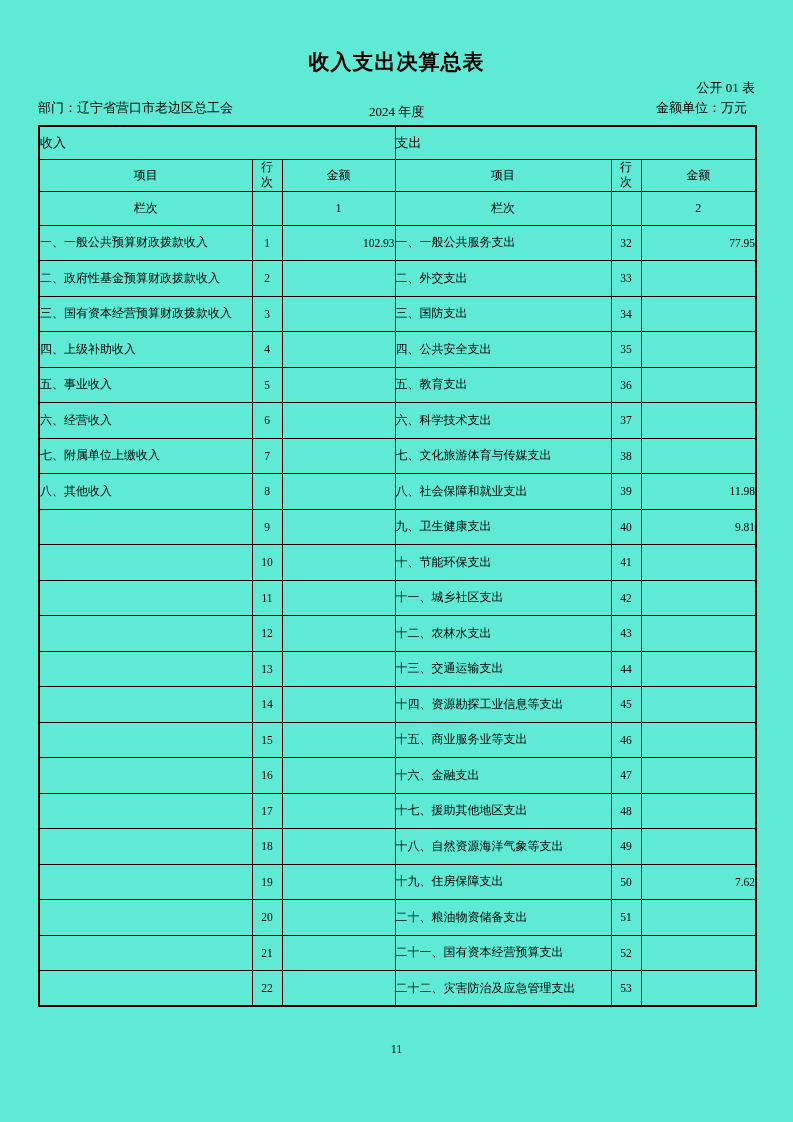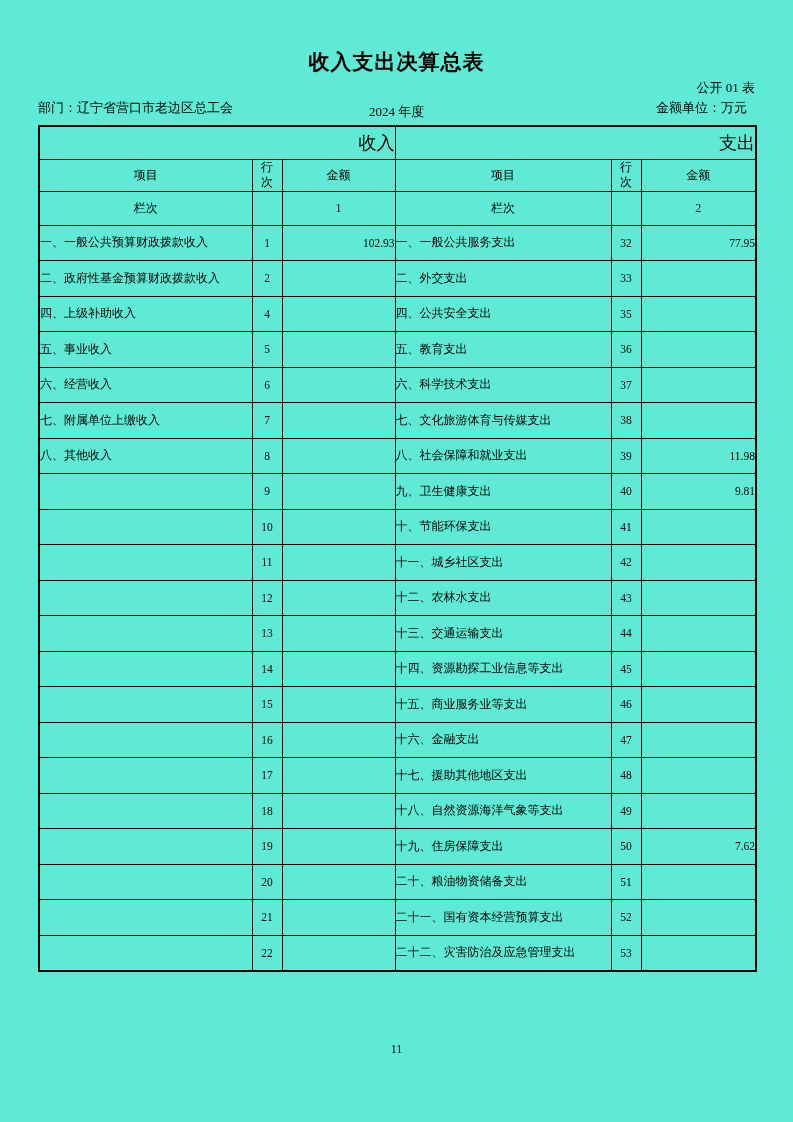--- a/index.html
+++ b/index.html
@@ -64,21 +64,21 @@
     padding: 0;
     font-weight: normal;
     overflow: hidden;
     white-space: nowrap;
   }
   table.fin-table { border: 2.5px solid #000; }
   tr.hrow1 { height: 33px; }
   tr.hrow2 { height: 32px; }
   tr.hrow3 { height: 34px; }
   tbody.rows tr { height: 35.5px; }
-  th.section { text-align: right; font-size: 18px; }
+  th.section { text-align: left; font-size: 13px; }
   th.center, td.center { text-align: center; }
   td.item { text-align: left; padding-left: 7px; }
   td.no   { text-align: center; font-size: 11.5px; }
   td.amt  { text-align: right; padding-right: 5px; font-size: 11.5px; }
   .rowno-wrap {
     display: inline-block;
     width: 13px;
     line-height: 15px;
     white-space: normal;
     text-align: center;
@@ -149,20 +149,28 @@
         </tr>
         <tr>
           <td class="item">二、政府性基金预算财政拨款收入</td>
           <td class="no">2</td>
           <td class="amt"></td>
           <td class="item">二、外交支出</td>
           <td class="no">33</td>
           <td class="amt"></td>
         </tr>
         <tr>
+          <td class="item">三、国有资本经营预算财政拨款收入</td>
+          <td class="no">3</td>
+          <td class="amt"></td>
+          <td class="item">三、国防支出</td>
+          <td class="no">34</td>
+          <td class="amt"></td>
+        </tr>
+        <tr>
           <td class="item">四、上级补助收入</td>
           <td class="no">4</td>
           <td class="amt"></td>
           <td class="item">四、公共安全支出</td>
           <td class="no">35</td>
           <td class="amt"></td>
         </tr>
         <tr>
           <td class="item">五、事业收入</td>
           <td class="no">5</td>

